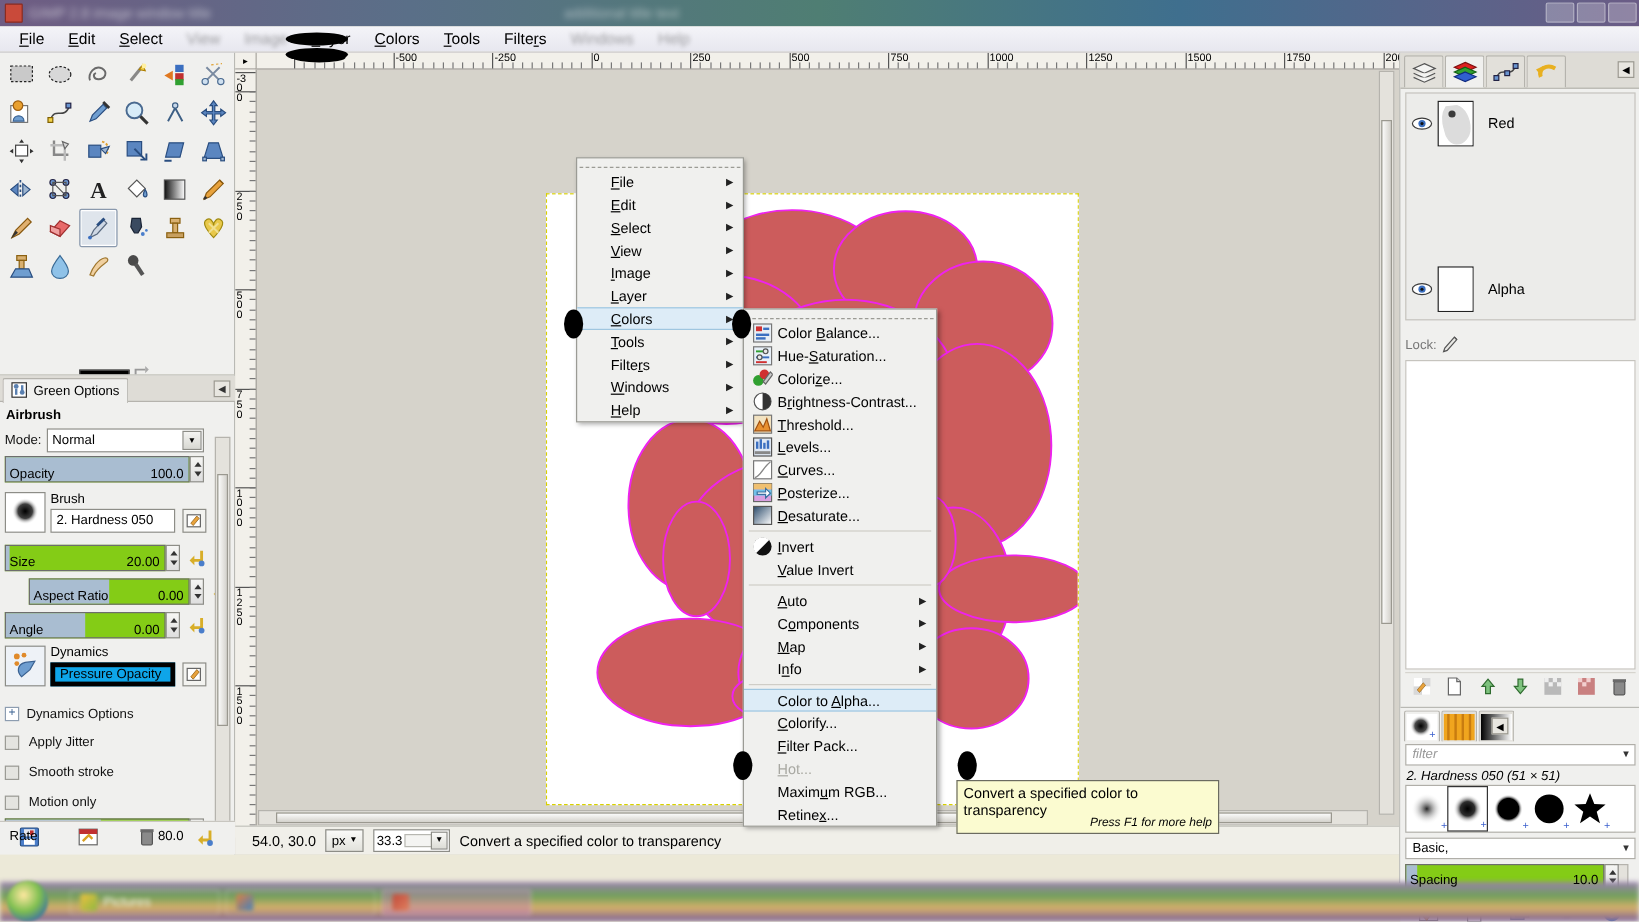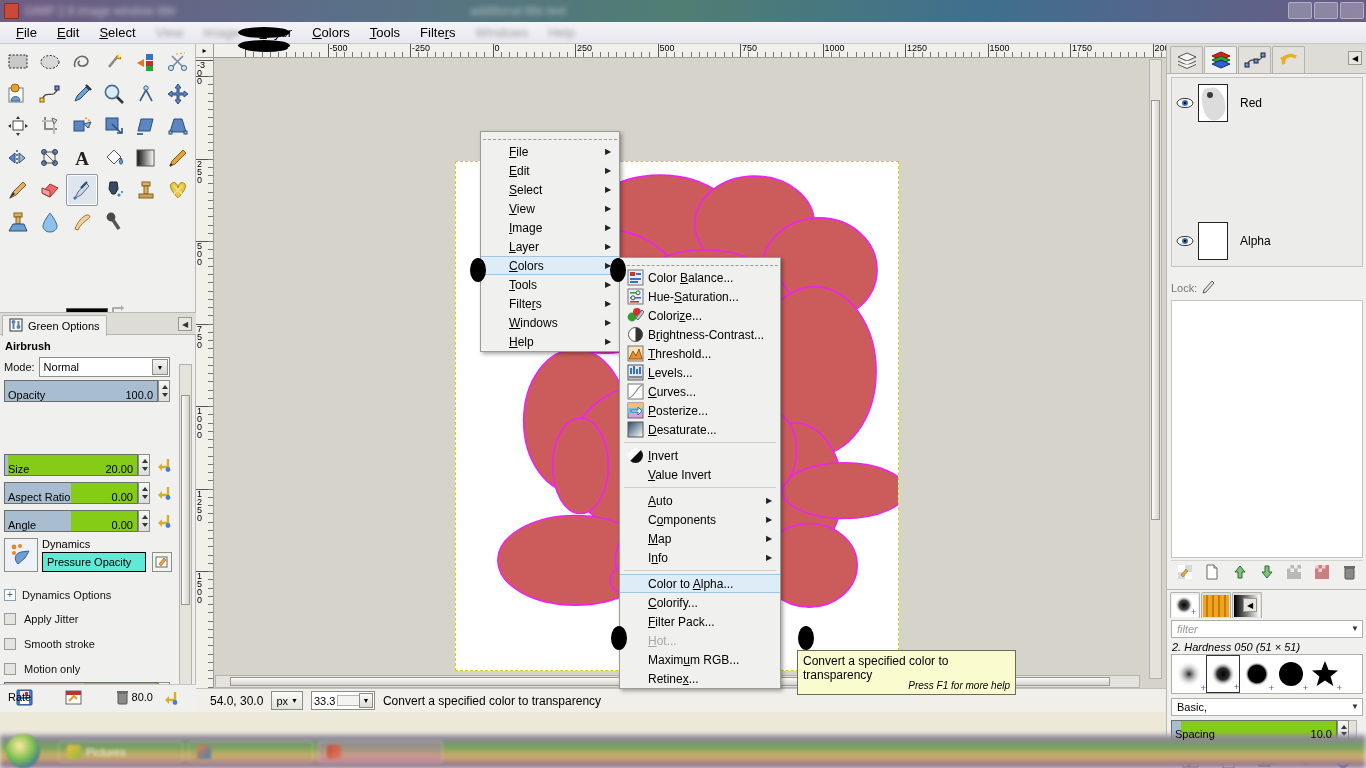--- a/index.html
+++ b/index.html
@@ -530,38 +530,61 @@
 
     <div class="to-row" style="top:44px;height:24px;">
       <div class="slider" style="width:154px;">
         <div class="fill" style="width:100%;"></div>
         <span class="nm">Opacity</span>
         <span class="vl">100.0</span>
       </div>
       <div class="spin" style="left:154px;top:0;"></div>
     </div>
 
+    <div class="to-row" style="top:74px;height:40px;">
+      <div style="position:absolute;left:0;top:0;width:34px;height:34px;border:1px solid #8d8d87;background:#fff;display:flex;align-items:center;justify-content:center;">
+        <svg width="28" height="28" viewBox="0 0 28 28">
+            <defs>
+              <radialGradient id="bg1">
+                <stop offset="0%" stop-color="#000"></stop>
+                <stop offset="55%" stop-color="#000" stop-opacity=".75"></stop>
+                <stop offset="100%" stop-color="#fff" stop-opacity="0"></stop>
+              </radialGradient>
+            </defs>
+            <rect width="28" height="28" fill="#fff"></rect>
+            <circle cx="14" cy="13" r="11" fill="url(#bg1)"></circle>
+          </svg>
+      </div>
+      <div style="position:absolute;left:38px;top:0;font-size:11px;">Brush</div>
+      <div style="position:absolute;left:38px;top:14px;width:104px;height:20px;border:1px solid #8d8d87;background:#fff;display:flex;align-items:center;padding-left:4px;font-size:11px;">2. Hardness 050</div>
+      <div style="position:absolute;left:148px;top:14px;width:20px;height:20px;border:1px solid #8d8d87;background:#f3f3f0;display:flex;align-items:center;justify-content:center;">
+        <svg width="14" height="14" viewBox="0 0 14 14">
+            <rect x="1" y="2" width="11" height="10" fill="#fff" stroke="#666"></rect>
+            <path d="M4 9 L9 3 L11 5 L6 11 Z" fill="#e8a23c" stroke="#8a5a10" stroke-width=".6"></path>
+          </svg>
+      </div>
+    </div>
 
     <div class="to-row" style="top:118px;height:24px;">
       <div class="slider" style="width:134px;">
         <div class="fill" style="width:3px;"></div>
         <span class="nm">Size</span>
         <span class="vl">20.00</span>
       </div>
       <div class="spin" style="left:134px;top:0;"></div>
       <div style="position:absolute;left:152px;top:2px;">
         <svg width="17" height="17" viewBox="0 0 17 17">
             <path d="M12 3 L12 11 L4 11" stroke="#d8ae28" stroke-width="2.4" fill="none"></path>
             <path d="M6 7 L2 11 L6 15 Z" fill="#d8ae28"></path>
             <circle cx="12" cy="13.5" r="2.4" fill="#4a7ecb"></circle>
           </svg>
       </div>
     </div>
 
-    <div class="to-row" style="top:146px;height:24px;">
+    <div class="to-row" style="top:146px;height:24px;margin-left:20px;">
       <div class="slider" style="width:134px;">
         <div class="fill" style="width:50%;"></div>
         <span class="nm">Aspect Ratio</span>
         <span class="vl">0.00</span>
       </div>
       <div class="spin" style="left:134px;top:0;"></div>
       <div style="position:absolute;left:152px;top:2px;">
         <svg width="17" height="17" viewBox="0 0 17 17">
             <path d="M12 3 L12 11 L4 11" stroke="#d8ae28" stroke-width="2.4" fill="none"></path>
             <path d="M6 7 L2 11 L6 15 Z" fill="#d8ae28"></path>
@@ -589,21 +612,21 @@
     <div class="to-row" style="top:202px;height:40px;">
       <div style="position:absolute;left:0;top:0;width:34px;height:34px;border:1px solid #8d8d87;background:#eef2f7;display:flex;align-items:center;justify-content:center;">
         <svg width="26" height="26" viewBox="0 0 26 26">
             <circle cx="6" cy="5" r="2.4" fill="#e08a2a"></circle>
             <circle cx="12" cy="4" r="2" fill="#e08a2a"></circle>
             <circle cx="6" cy="11" r="2" fill="#e08a2a"></circle>
             <path d="M10 22 C6 18 6 12 13 10 L21 9 L17 16 Z" fill="#6f9ed0" stroke="#3b6292"></path>
           </svg>
       </div>
       <div style="position:absolute;left:38px;top:0;font-size:11px;">Dynamics</div>
-      <div style="position:absolute;left:38px;top:14px;width:104px;height:20px;border:1px solid #000000;background:#5eead4;display:flex;align-items:center;padding-left:4px;font-size:11px;">Pressure Opacity</div>
+      <div style="position:absolute;left:38px;top:14px;width:104px;height:20px;border:4px solid #000000;background:#0ea5e9;display:flex;align-items:center;padding-left:4px;font-size:11px;">Pressure Opacity</div>
       <div style="position:absolute;left:148px;top:14px;width:20px;height:20px;border:1px solid #8d8d87;background:#f3f3f0;display:flex;align-items:center;justify-content:center;">
         <svg width="14" height="14" viewBox="0 0 14 14">
             <rect x="1" y="2" width="11" height="10" fill="#fff" stroke="#666"></rect>
             <path d="M4 9 L9 3 L11 5 L6 11 Z" fill="#e8a23c" stroke="#8a5a10" stroke-width=".6"></path>
           </svg>
       </div>
     </div>
 
     <div class="to-row" style="top:248px;display:flex;align-items:center;gap:6px;">
       <span style="width:12px;height:12px;border:1px solid #8d9db0;background:#fff;display:flex;align-items:center;justify-content:center;font-size:10px;line-height:10px;color:#3b6292;">+</span>

